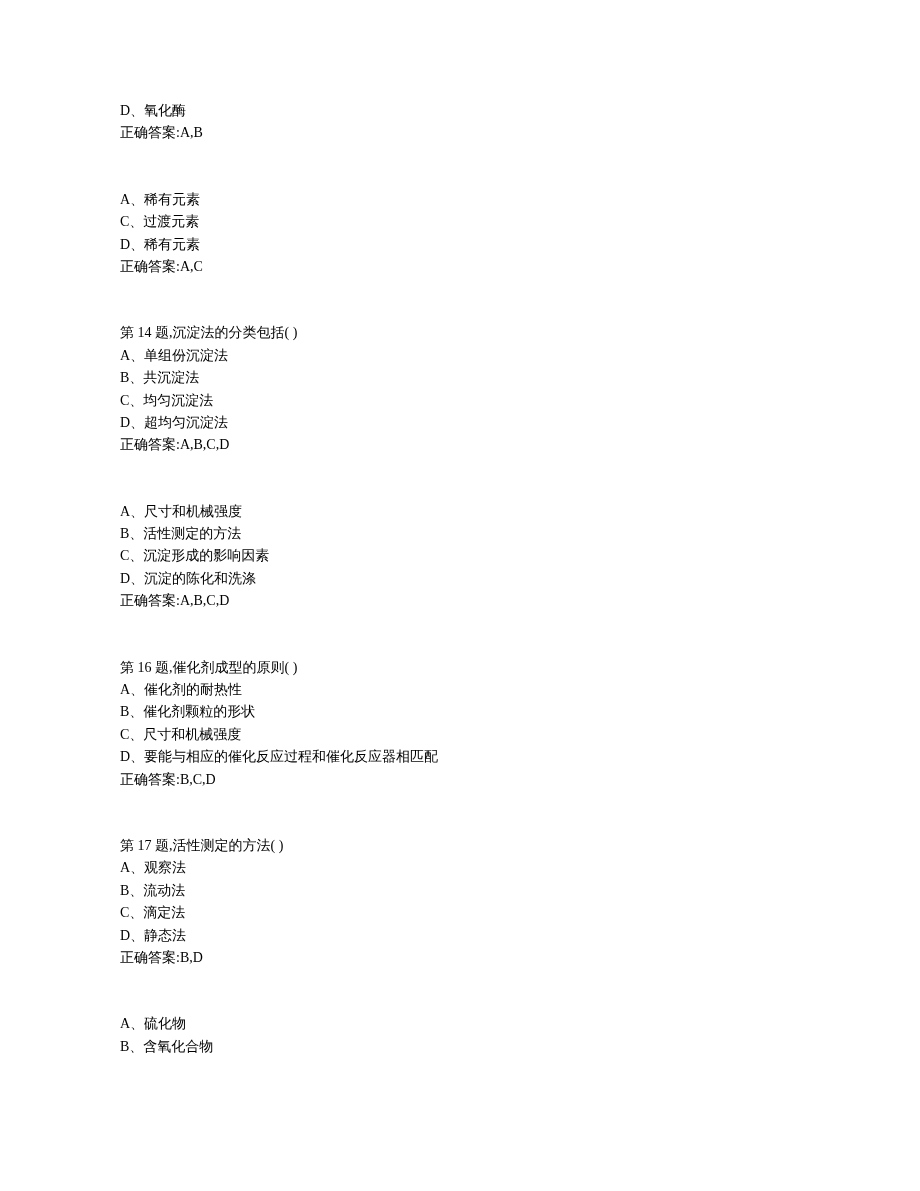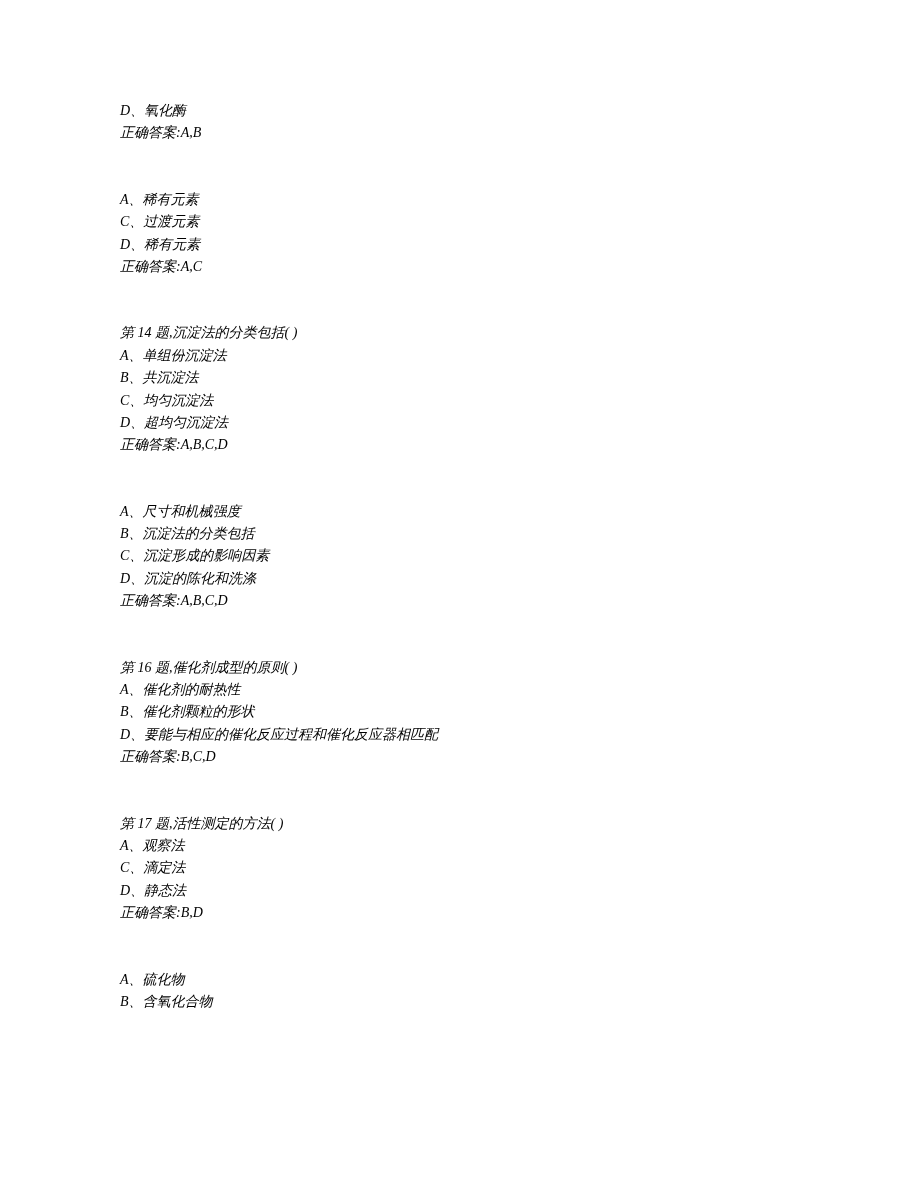--- a/index.html
+++ b/index.html
@@ -12,21 +12,20 @@
       padding: 100px 120px 40px 120px;
       width: 920px;
       box-sizing: border-box;
     }
     .line {
       display: block;
       white-space: nowrap;
     }
     .question-block {
       margin-bottom: 30px;
-      font-style: italic;
     }
     .spacer {
       height: 14px;
     }
   </style>
 </head>
 <body>
 
 <div class="question-block">
   <span class="line">D、氧化酶</span>
@@ -50,41 +49,43 @@
   <span class="line">B、共沉淀法</span>
   <span class="line">C、均匀沉淀法</span>
   <span class="line">D、超均匀沉淀法</span>
   <span class="line">正确答案:A,B,C,D</span>
 </div>
 
 <div class="spacer"></div>
 
 <div class="question-block">
   <span class="line">A、尺寸和机械强度</span>
-  <span class="line">B、沉淀法的分类包括</span>
+  <span class="line">B、活性测定的方法</span>
   <span class="line">C、沉淀形成的影响因素</span>
   <span class="line">D、沉淀的陈化和洗涤</span>
   <span class="line">正确答案:A,B,C,D</span>
 </div>
 
 <div class="spacer"></div>
 
 <div class="question-block">
   <span class="line">第 16 题,催化剂成型的原则( )</span>
   <span class="line">A、催化剂的耐热性</span>
   <span class="line">B、催化剂颗粒的形状</span>
+  <span class="line">C、尺寸和机械强度</span>
   <span class="line">D、要能与相应的催化反应过程和催化反应器相匹配</span>
   <span class="line">正确答案:B,C,D</span>
 </div>
 
 <div class="spacer"></div>
 
 <div class="question-block">
   <span class="line">第 17 题,活性测定的方法( )</span>
   <span class="line">A、观察法</span>
+  <span class="line">B、流动法</span>
   <span class="line">C、滴定法</span>
   <span class="line">D、静态法</span>
   <span class="line">正确答案:B,D</span>
 </div>
 
 <div class="spacer"></div>
 
 <div class="question-block">
   <span class="line">A、硫化物</span>
   <span class="line">B、含氧化合物</span>

